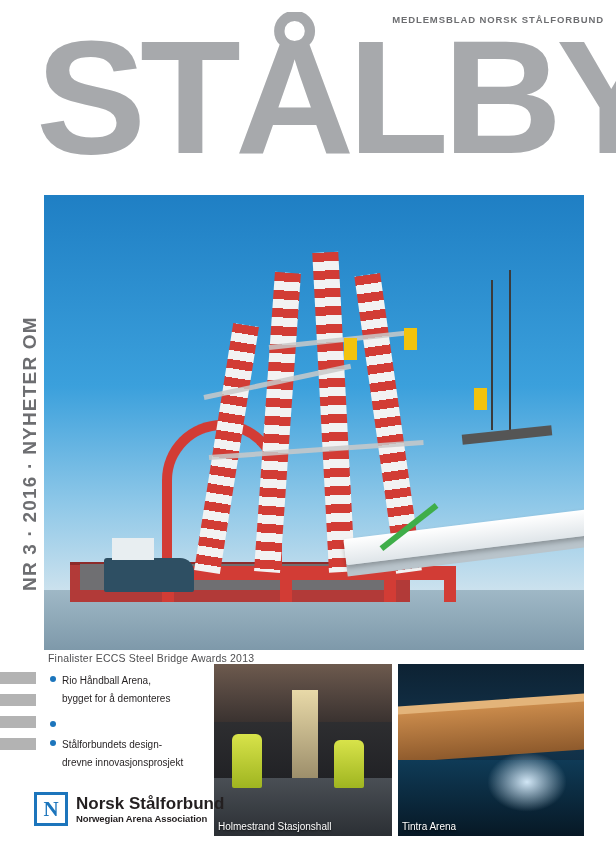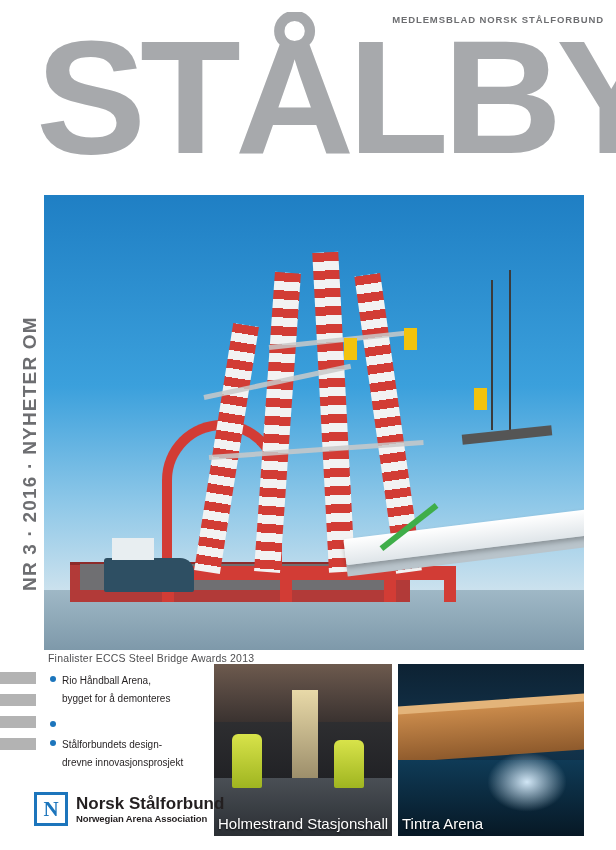--- a/index.html
+++ b/index.html
@@ -227,21 +227,21 @@
   .pb-water {
     position:absolute; left:0; bottom:0; width:100%; height:76px;
     background: linear-gradient(#0f3b57, #071825);
   }
   .pb-glow {
     position:absolute; left:48%; top:88px; width:80px; height:60px;
     background: radial-gradient(ellipse at center, rgba(220,240,255,.95), rgba(40,110,160,0) 70%);
   }
   .photo-caption {
     position: absolute;
-    font-size: 15px;
+    font-size: 10px;
     color: #ffffff;
     bottom: 4px; left: 4px;
     text-shadow: 0 1px 2px rgba(0,0,0,.8);
   }
 
   
   .logo-wrap {
     position: absolute;
     left: 34px; top: 792px;
     display: flex; align-items: center;

